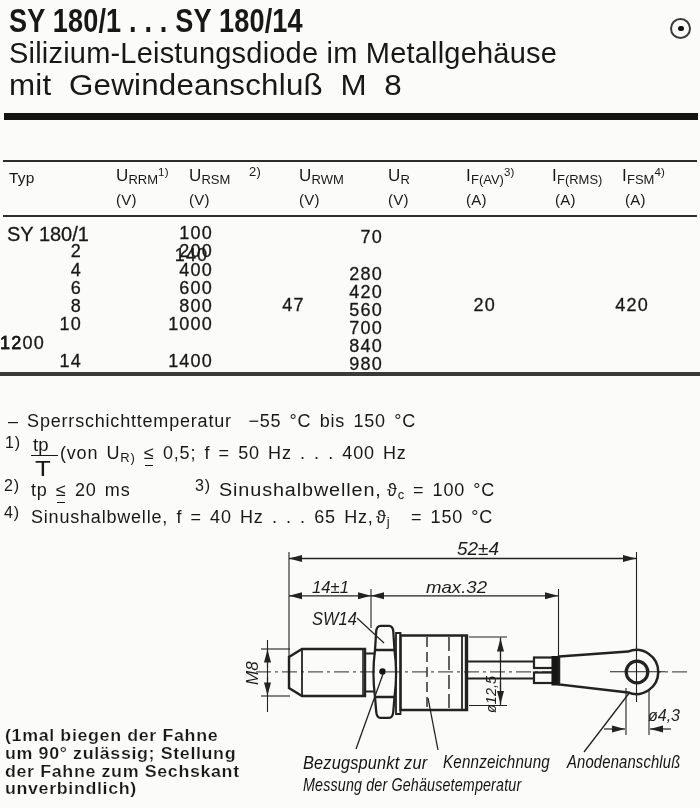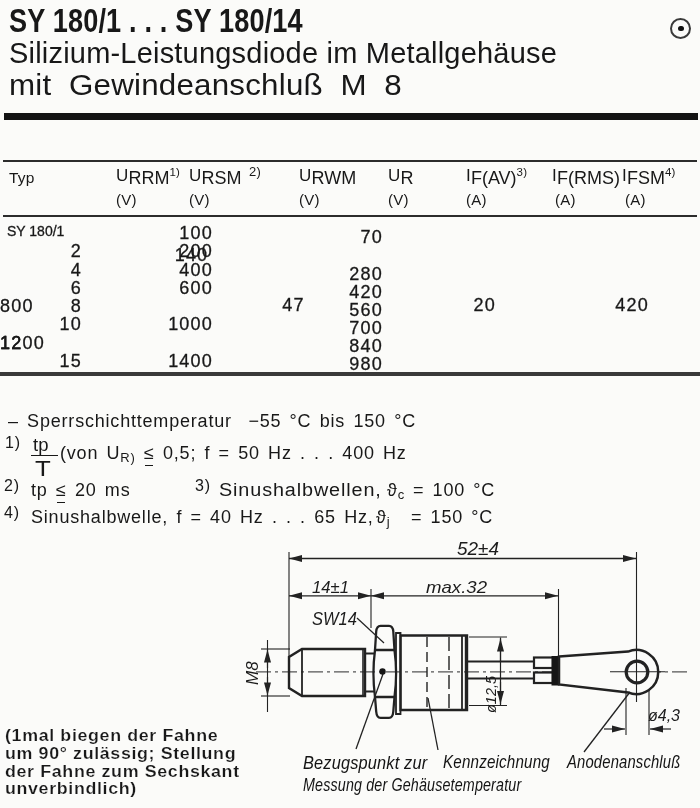--- a/index.html
+++ b/index.html
@@ -1,22 +1,22 @@
 <!DOCTYPE html>
 <html><head><meta charset="utf-8">
 <style>
 html,body{margin:0;padding:0}
 body{width:700px;height:808px;background:#fbfbf9;font-family:"Liberation Sans",sans-serif;color:#181818;-webkit-font-smoothing:antialiased}
 #pg{position:relative;width:700px;height:808px;overflow:hidden}
 .a{position:absolute;white-space:nowrap}
-sub.s{font-size:18px;vertical-align:-3px;letter-spacing:0}
+sub.s{font-size:13px;vertical-align:-3px;letter-spacing:0}
 sup.s{font-size:11.5px;vertical-align:5px}
 .hd{font-size:17px;letter-spacing:.2px}
 .num{font-size:18px;letter-spacing:1.2px;-webkit-text-stroke:.3px #1a1a1a}
-.sy{font-size:14px;letter-spacing:0;-webkit-text-stroke:.3px #1a1a1a}
+.sy{font-size:20px;letter-spacing:0;-webkit-text-stroke:.3px #1a1a1a}
 .fn{font-size:18px;letter-spacing:.8px;word-spacing:2.5px}
 .fn sub{font-size:13px;vertical-align:-3px}
 .leq{position:relative;display:inline-block}
 .leq i{position:absolute;left:1px;right:1.5px;bottom:-1.5px;border-bottom:1.6px solid #181818;font-style:normal}
 .lbl{font-style:italic;font-size:19px;letter-spacing:.2px;color:#141414}
 </style></head>
 <body>
 <div id="pg">
 
 <div class="a" style="left:9px;top:2.5px;font-size:32.5px;font-weight:bold;letter-spacing:.2px;transform:scaleX(.834);transform-origin:0 0">SY 180/1 . . . SY 180/14</div>
@@ -47,27 +47,27 @@
 <div class="a hd" style="left:622px;top:166px">I<sub class="s">FSM</sub><sup class="s">4)</sup></div>
 <div class="a hd" style="left:625px;top:191px;font-size:15px">(A)</div>
 
 <div class="a sy" style="left:7px;top:223px">SY 180/1</div>
 <div class="a num" style="left:0;top:241px;width:82px;text-align:right">2</div>
 <div class="a num" style="left:0;top:260px;width:82px;text-align:right">4</div>
 <div class="a num" style="left:0;top:278px;width:82px;text-align:right">6</div>
 <div class="a num" style="left:0;top:296px;width:82px;text-align:right">8</div>
 <div class="a num" style="left:0;top:314px;width:82px;text-align:right">10</div>
 <div class="a num" style="left:0;top:333px;width:82px;text-align:left">12</div>
-<div class="a num" style="left:0;top:351px;width:82px;text-align:right">15</div>
+<div class="a num" style="left:0;top:351px;width:82px;text-align:right">14</div>
 
 <div class="a num" style="left:0;top:223px;width:213px;text-align:right">100</div>
 <div class="a num" style="left:0;top:241px;width:213px;text-align:right">200</div>
 <div class="a num" style="left:0;top:260px;width:213px;text-align:right">400</div>
 <div class="a num" style="left:0;top:278px;width:213px;text-align:right">600</div>
-<div class="a num" style="left:0;top:296px;width:213px;">800</div>
+<div class="a num" style="left:0;top:296px;width:213px;text-align:right">800</div>
 <div class="a num" style="left:0;top:314px;width:213px;text-align:right">1000</div>
 <div class="a num" style="left:0;top:333px;width:213px;text-align:left">1200</div>
 <div class="a num" style="left:0;top:351px;width:213px;text-align:right">1400</div>
 
 <div class="a num" style="left:0;top:227px;width:383px;text-align:right">70</div>
 <div class="a num" style="left:0;top:245px;width:383px;text-align:center">140</div>
 <div class="a num" style="left:0;top:264px;width:383px;text-align:right">280</div>
 <div class="a num" style="left:0;top:282px;width:383px;text-align:right">420</div>
 <div class="a num" style="left:0;top:300px;width:383px;text-align:right">560</div>
 <div class="a num" style="left:0;top:318px;width:383px;text-align:right">700</div>

